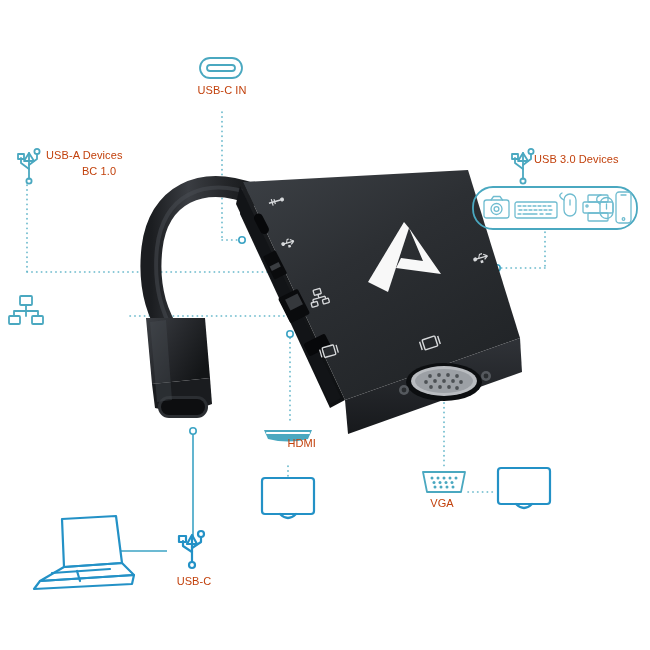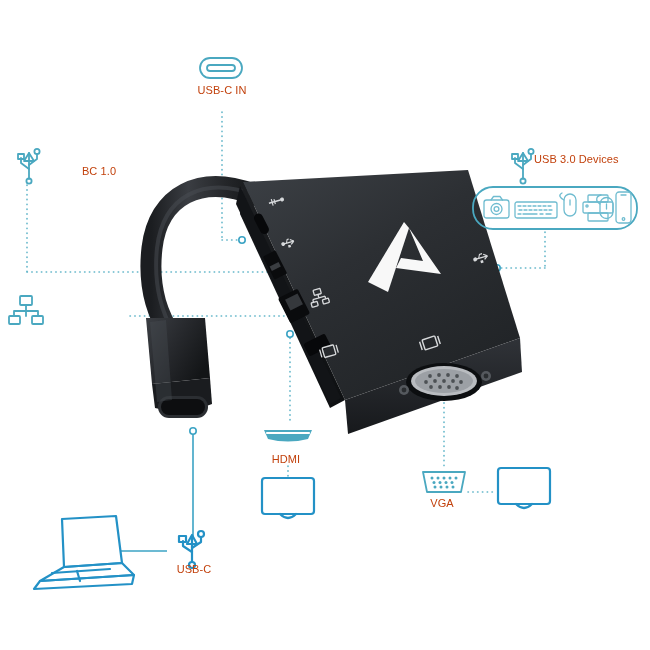--- a/index.html
+++ b/index.html
@@ -337,24 +337,25 @@
       <path class="ic2" d="M40 4 L94 1 L100 48 L42 52 Z" stroke="#2391c6"></path>
       <path class="ic2" d="M42 52 L100 48 L112 60 L18 66 Z" stroke="#2391c6"></path>
       <path class="ic2" d="M18 66 L112 60 L110 69 L12 74 Z" stroke="#2391c6"></path>
       <path class="ic2" d="M30 58 L88 54" stroke="#2391c6" stroke-width="1.6"></path>
       <path class="ic2" d="M55 56 L58 66" stroke="#2391c6" stroke-width="1.6"></path>
     </g>
   </svg>
 
   <div class="lbl ctr" style="left:186px;top:83px;width:72px;">USB-C IN</div>
 
+  <div class="lbl" style="left:46px;top:148px;width:120px;">USB-A Devices</div>
   <div class="lbl ctr" style="left:46px;top:164px;width:106px;">BC 1.0</div>
 
 
   <div class="lbl" style="left:534px;top:152px;width:120px;">USB 3.0 Devices</div>
 
-  <div class="lbl ctr" style="left:256px;top:452px;width:60px;">HDMI</div>
+  <div class="lbl ctr" style="left:256px;top:436px;width:60px;text-align:right;">HDMI</div>
 
   <div class="lbl ctr" style="left:414px;top:496px;width:56px;text-align:center;">VGA</div>
 
-  <div class="lbl ctr" style="left:162px;top:562px;width:64px;">USB-C</div>
+  <div class="lbl ctr" style="left:162px;top:574px;width:64px;">USB-C</div>
 
 </div>
 
 </body></html>

